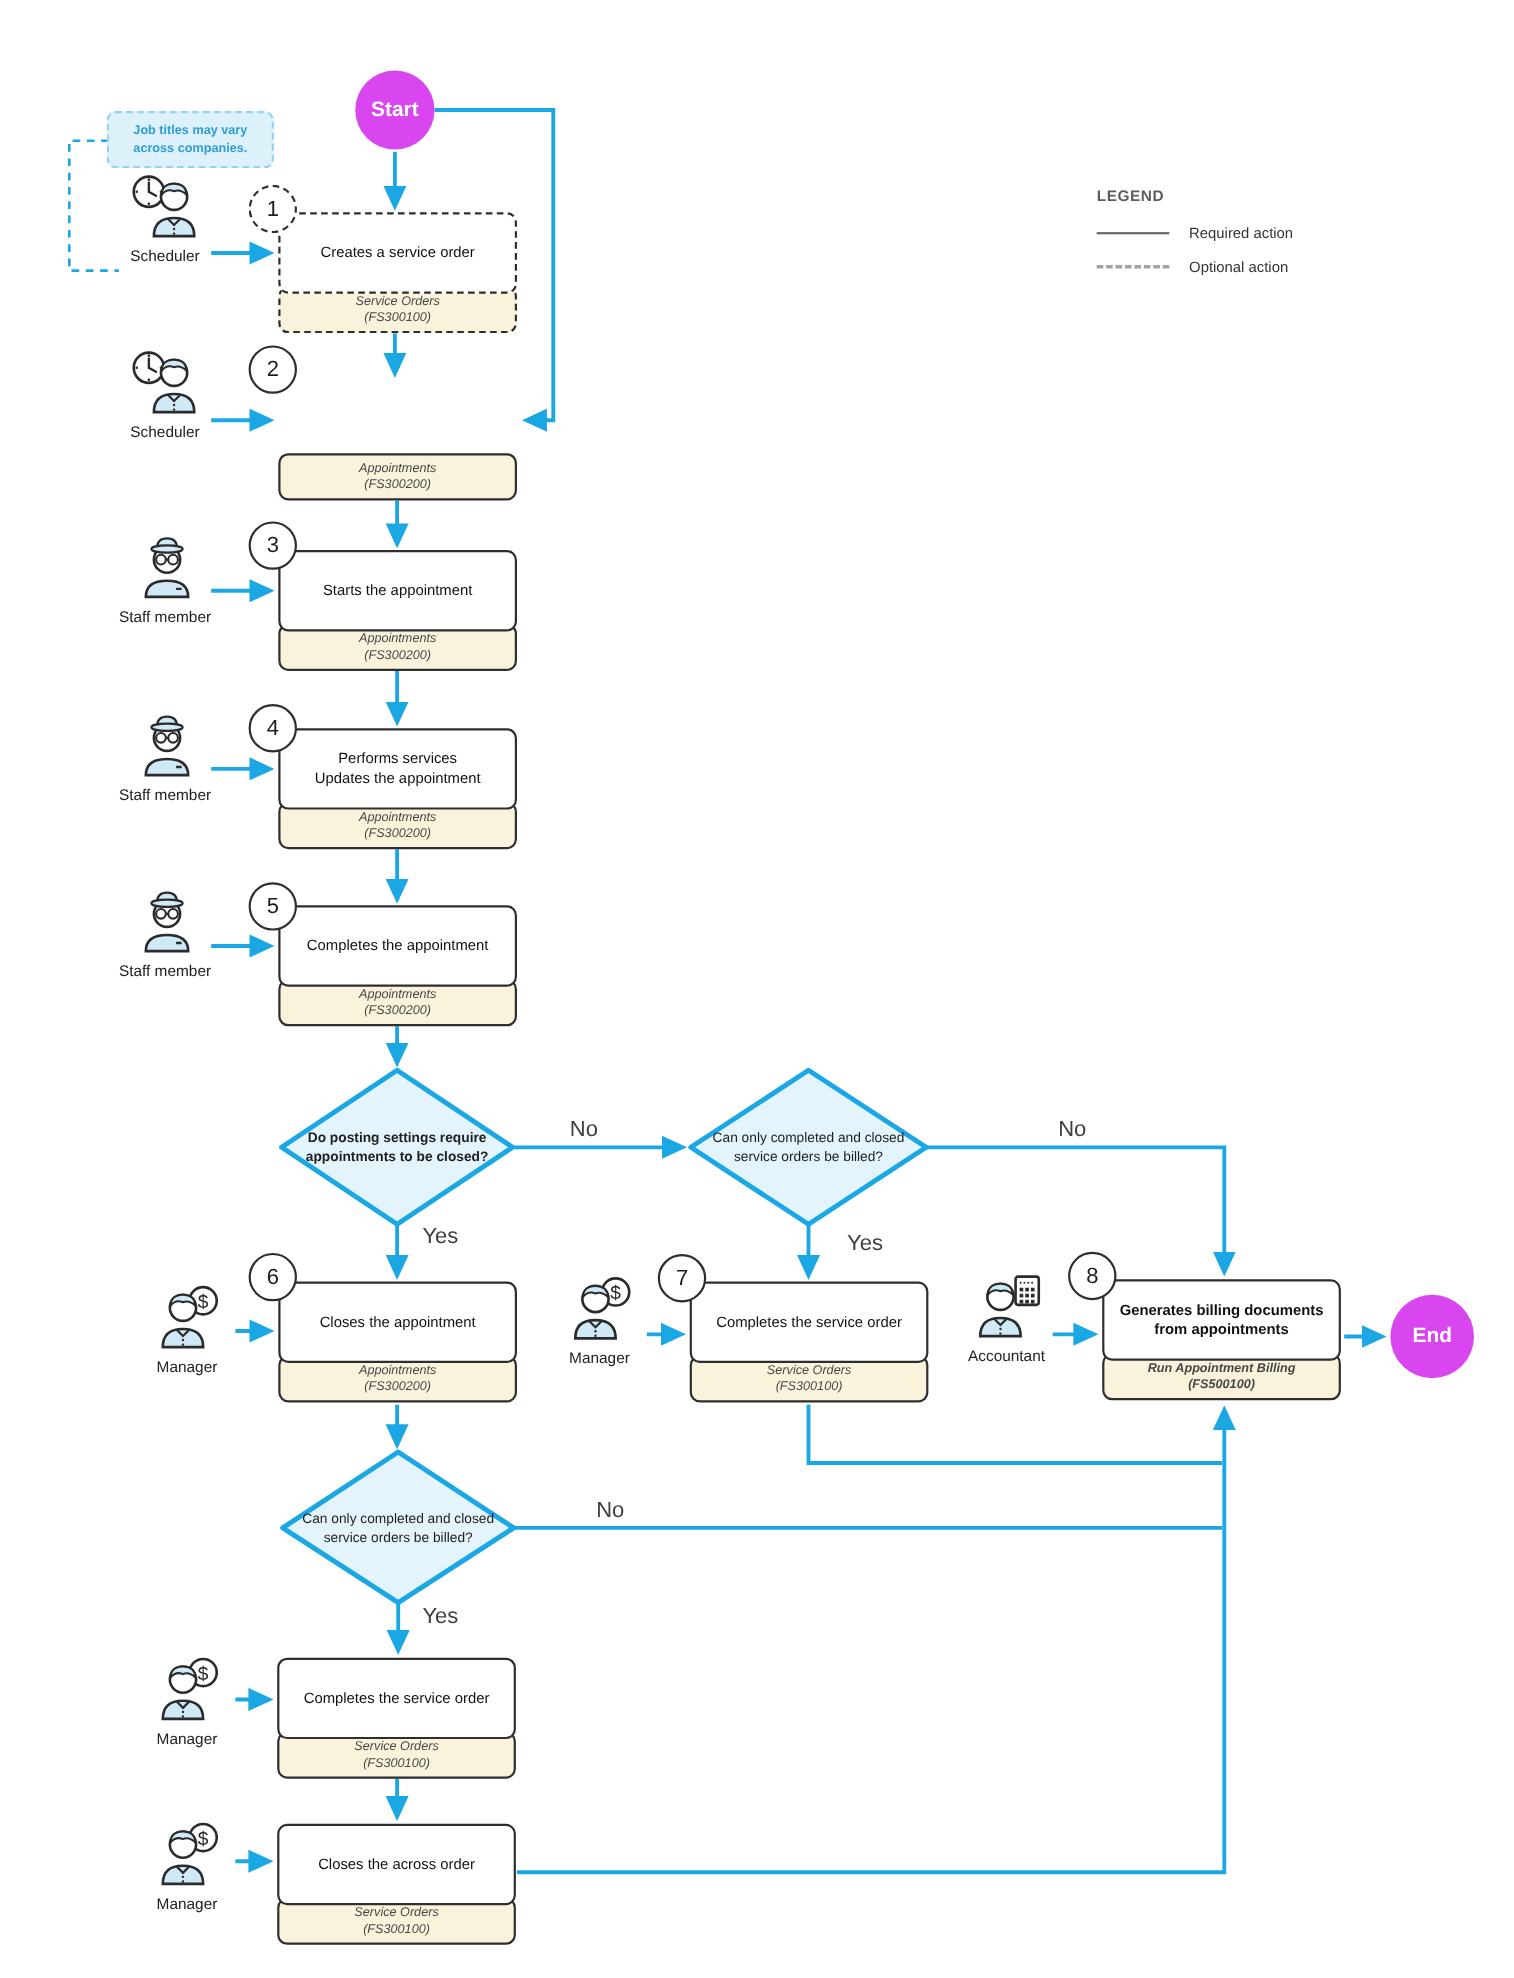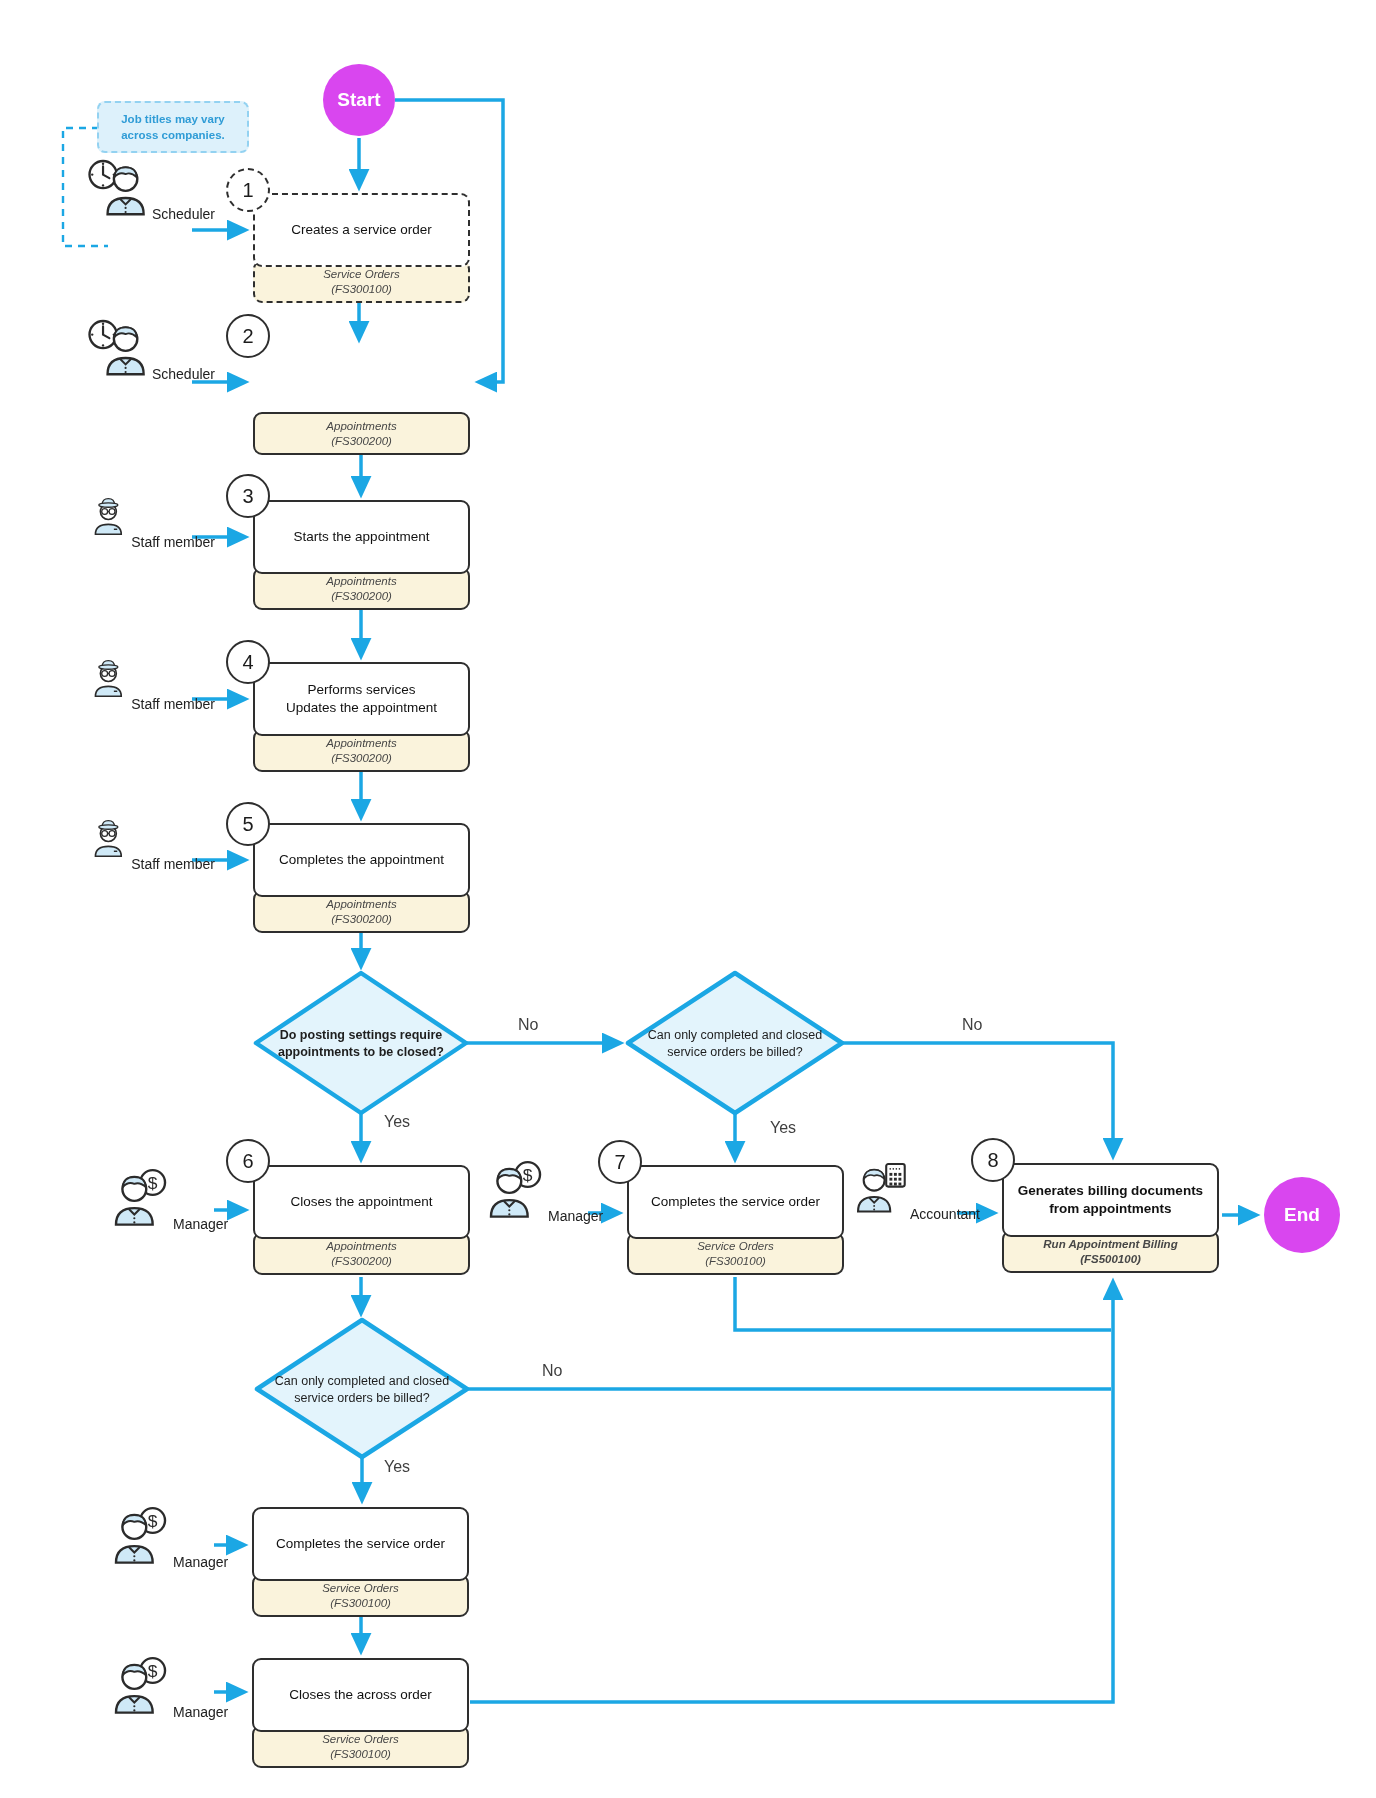--- a/index.html
+++ b/index.html
@@ -17,31 +17,31 @@
     background:#faf3dc;border:2.5px solid #2e2e2e;border-radius:9px;z-index:1;display:flex;
     flex-direction:column;align-items:center;justify-content:flex-end;padding-bottom:4px;
     font-size:11.5px;font-style:italic;color:#474747;line-height:1.3;}
   .proc.dashed .ptitle,.proc.dashed .pfooter{border-style:dashed;}
 
   .numcircle{position:absolute;width:44px;height:44px;box-sizing:border-box;border-radius:50%;
     background:#fff;border:2.5px solid #2e2e2e;display:flex;align-items:center;justify-content:center;
     font-size:20px;color:#1c1c1c;z-index:3;}
   .numcircle.dashed{border-style:dashed;}
 
-  .actor{position:absolute;width:130px;display:flex;flex-direction:row;align-items:flex-end;
+  .actor{position:absolute;width:130px;display:flex;flex-direction:column;align-items:center;
     gap:2px;z-index:2;}
   .actor svg{width:66px;height:66px;display:block;}
   .actor .alabel{font-size:14px;color:#222;white-space:nowrap;}
 
   .terminator{position:absolute;border-radius:50%;background:#d946ef;color:#fff;display:flex;
     align-items:center;justify-content:center;font-weight:bold;font-size:19px;z-index:2;}
 
   .dtext{position:absolute;transform:translate(-50%,-50%);text-align:center;font-size:12.5px;
     color:#1e1e1e;line-height:1.32;z-index:2;}
-  .branch{position:absolute;font-size:16px;color:#3f3f3f;z-index:2;}
+  .branch{position:absolute;font-size:20px;color:#3f3f3f;z-index:2;}
 
   .note{position:absolute;left:97px;top:101px;width:152px;height:52px;box-sizing:border-box;
     background:#ddf1fb;border:2px dashed #93d2f1;border-radius:8px;display:flex;align-items:center;
     justify-content:center;text-align:center;font-size:11.5px;font-weight:bold;color:#2f9cd6;
     line-height:1.4;z-index:2;padding:0 6px;}
 
   .legend{position:absolute;left:997px;top:170px;width:240px;z-index:2;}
   .legend .ltitle{font-size:14px;font-weight:bold;color:#5c5c5c;letter-spacing:.5px;margin-bottom:18px;}
   .legend .lrow{display:flex;align-items:center;margin-bottom:16px;}
   .legend .lsolid{width:66px;border-top:2.5px solid #666;margin-right:18px;}
@@ -110,20 +110,31 @@
       <polygon points="735,973 842,1043 735,1113 628,1043"></polygon>
       <polygon points="362,1320 467,1389 362,1457 257,1389"></polygon>
     </g>
   </svg>
 
   <div class="terminator" style="left:323px;top:64px;width:72px;height:72px;">Start</div>
   <div class="terminator" style="left:1264px;top:1177px;width:76px;height:76px;">End</div>
 
   <div class="note">Job titles may vary across companies.</div>
 
+  <div class="legend">
+    <div class="ltitle">LEGEND</div>
+    <div class="lrow">
+      <div class="lsolid"></div>
+      <div class="llabel">Required action</div>
+    </div>
+    <div class="lrow">
+      <div class="ldash"></div>
+      <div class="llabel">Optional action</div>
+    </div>
+  </div>
 
   <div class="proc dashed" style="left:253px;top:193px;">
     <div class="ptitle">Creates a service order</div>
     <div class="pfooter">
       <div>Service Orders</div>
       <div>(FS300100)</div>
     </div>
   </div>
   <div class="proc" style="left:253px;top:345px;">
     <div class="pfooter">

